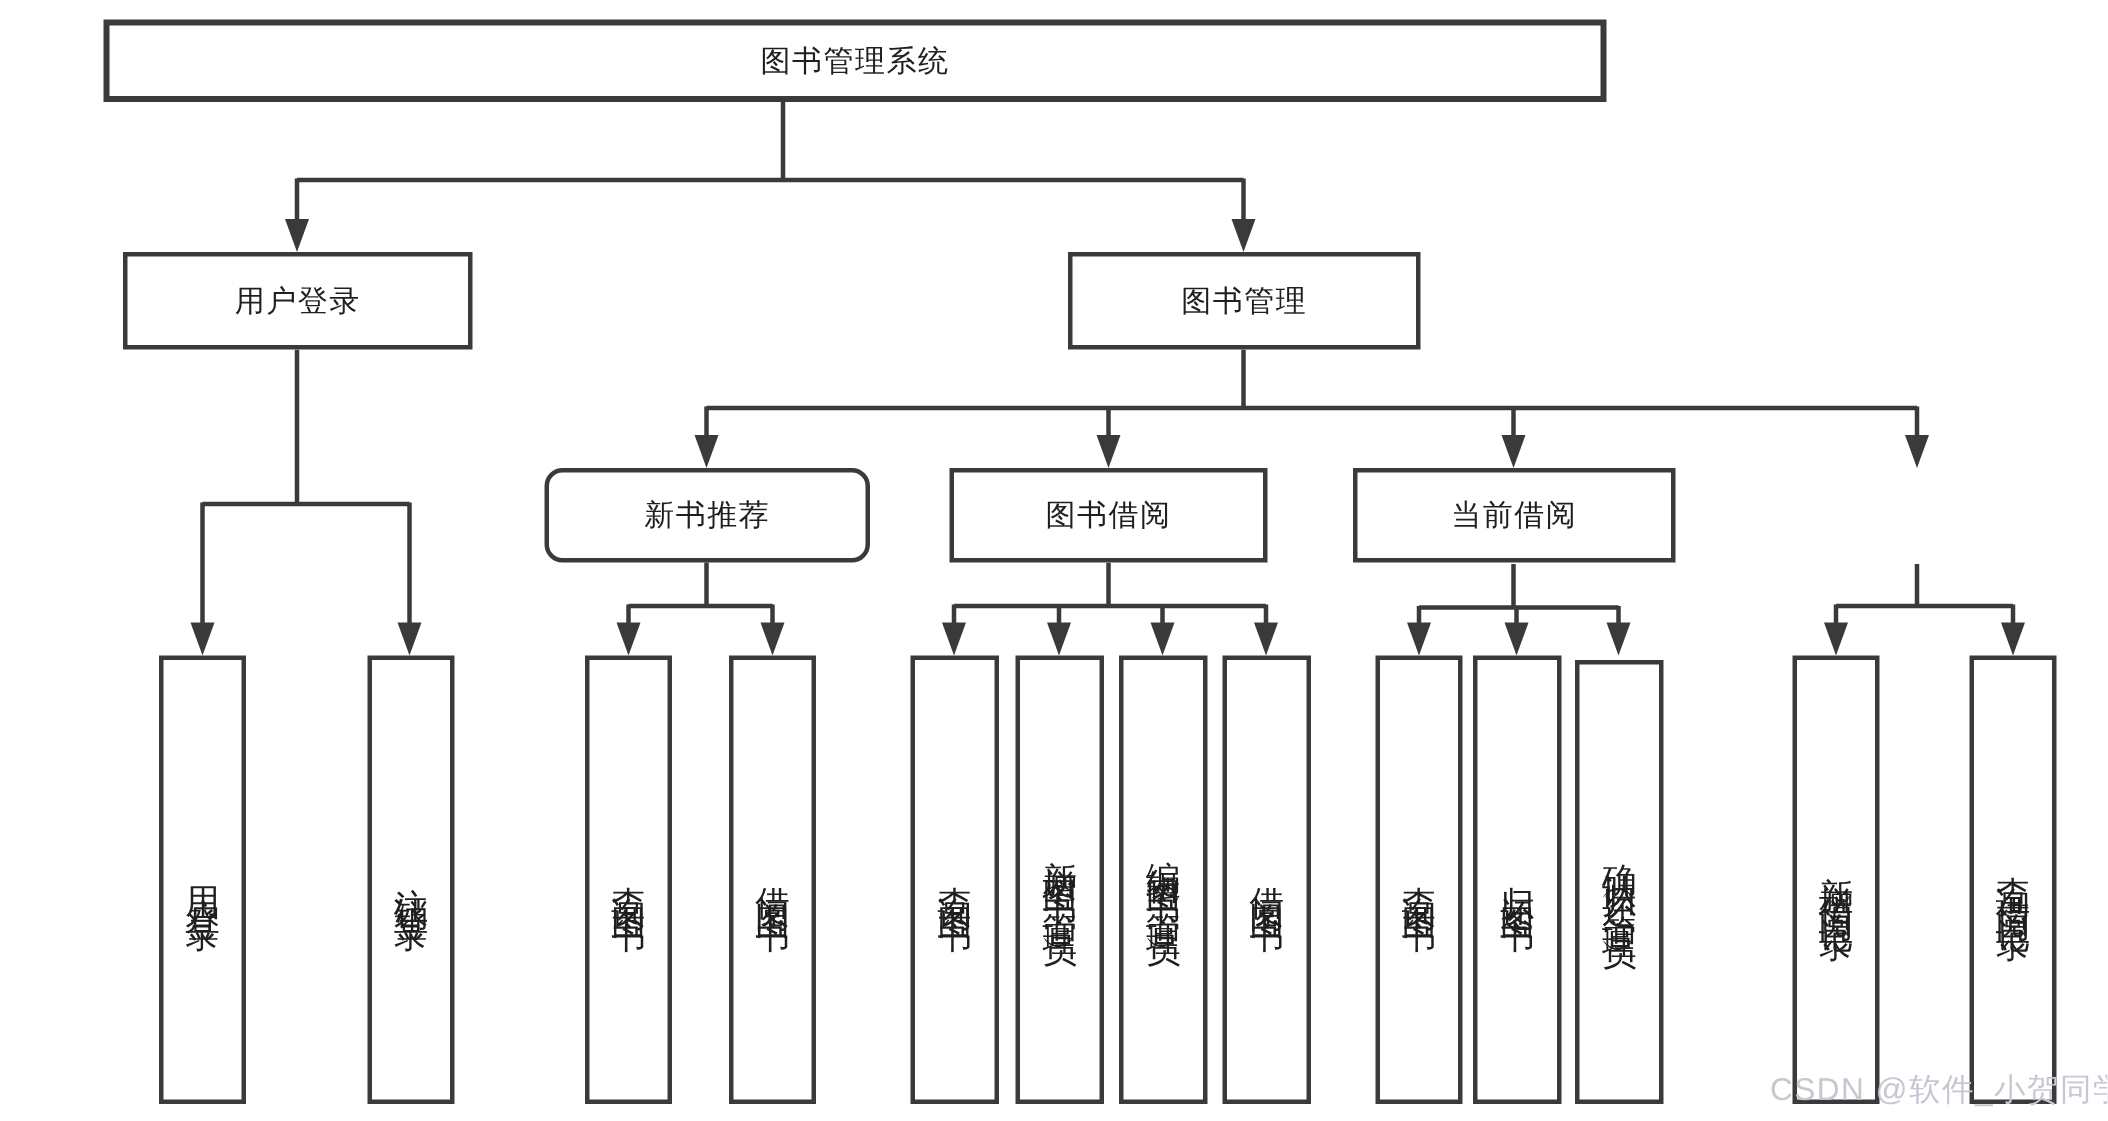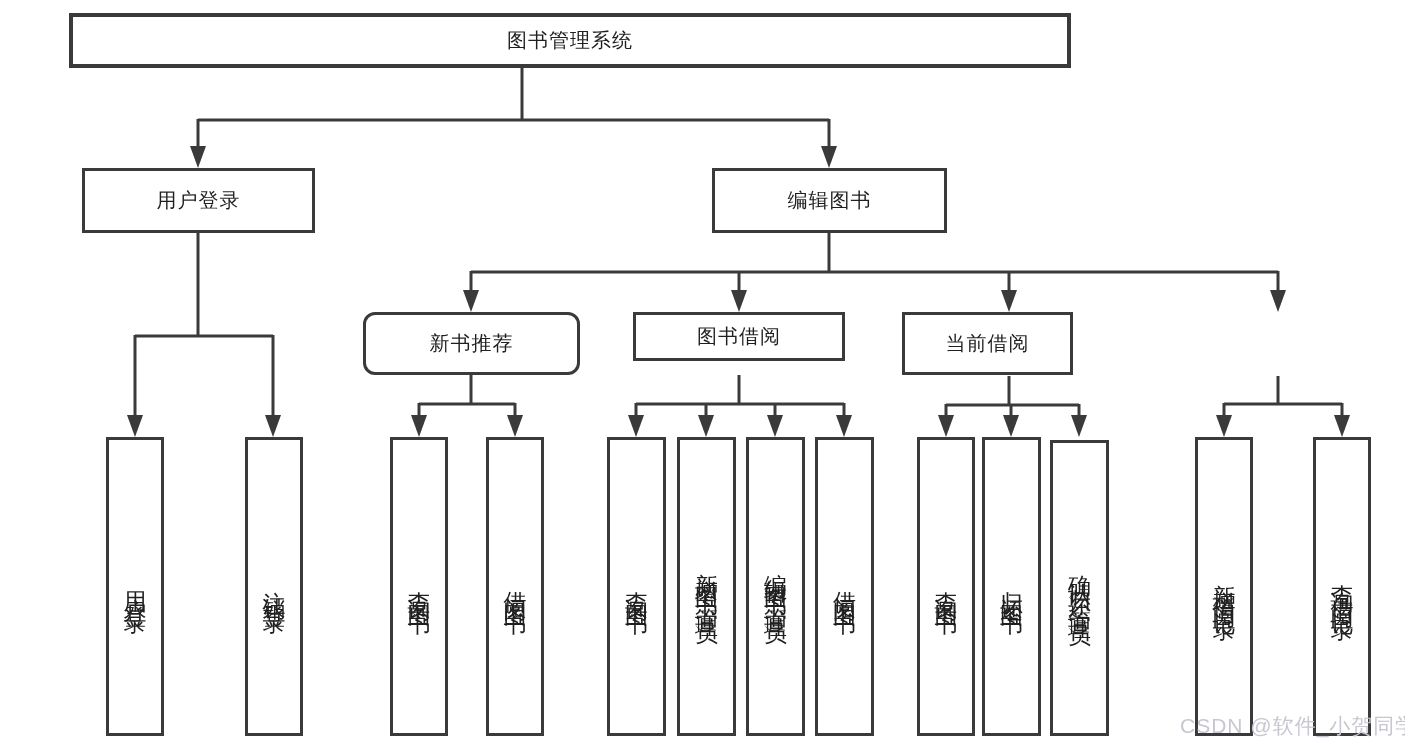--- a/index.html
+++ b/index.html
@@ -128,30 +128,30 @@
   </svg>
 
   <div class="node hbox" style="left:21px; top:13px; width:1002px; height:55px; border-width:4px;margin-left:48px;">
     <span>图书管理系统</span>
   </div>
 
   <div class="node hbox" style="left:82px; top:168px; width:233px; height:65px;">
     <span>用户登录</span>
   </div>
   <div class="node hbox" style="left:712px; top:168px; width:235px; height:65px;">
-    <span>编辑图书</span>
+    <span>图书管理</span>
   </div>
 
   <div class="node hbox" style="left:363px; top:312px; width:217px; height:63px;border-radius:12px;">
     <span>新书推荐</span>
   </div>
-  <div class="node hbox" style="left:633px; top:312px; width:212px; height:49px;">
+  <div class="node hbox" style="left:633px; top:312px; width:212px; height:63px;">
     <span>图书借阅</span>
   </div>
-  <div class="node hbox" style="left:902px; top:312px; width:171px; height:63px;">
+  <div class="node hbox" style="left:902px; top:312px; width:215px; height:63px;">
     <span>当前借阅</span>
   </div>
 
   <div class="node vbox" style="left:106px; top:437px; width:58px; height:299px;">
     <span>用户登录</span>
   </div>
   <div class="node vbox" style="left:245px; top:437px; width:58px; height:299px;">
     <span>注销登录</span>
   </div>
 

